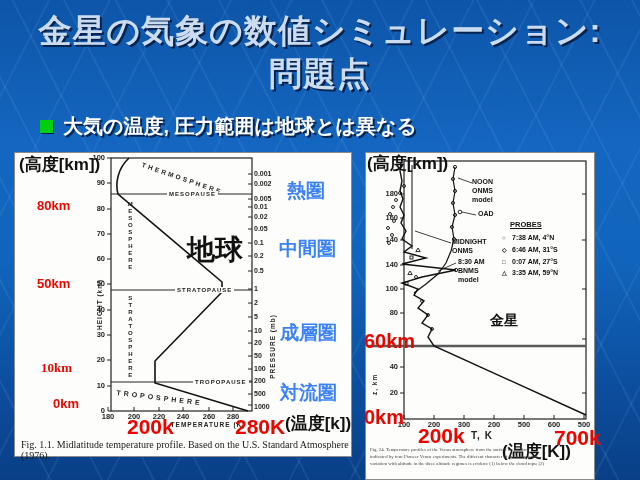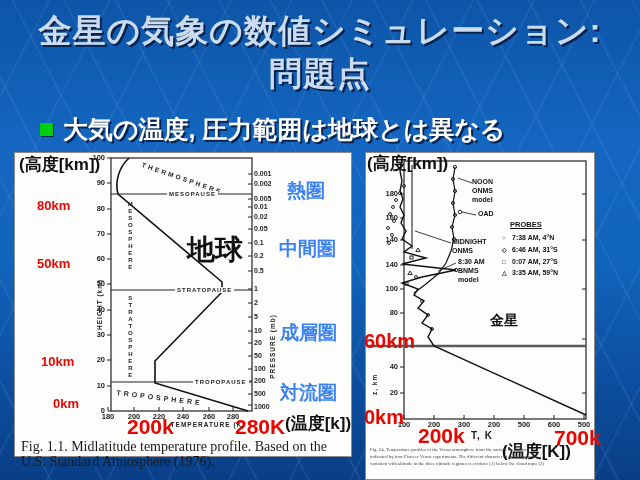--- a/index.html
+++ b/index.html
@@ -13,21 +13,21 @@
     padding-left: 12px;
   }
   .title{
     position:absolute;top:10px;left:0;width:640px;text-align:center;
     font-size:33px;font-weight:bold;line-height:1.3;
     color:#ccdcf0;text-shadow:2px 2px 0 #07234f;
     letter-spacing:1px;
   }
   .bullet-row{position:absolute;top:113px;left:40px;width:590px;display:flex;align-items:center;}
   .bullet-sq{width:13px;height:13px;background:#00cf10;margin-right:10px;flex:0 0 auto;box-shadow:1px 1px 0 #07234f;}
-  .bullet-text{font-size:25px;font-weight:bold;color:#ffffff;text-shadow:2px 2px 0 #07234f;white-space:nowrap;}
+  .bullet-text{font-size:20px;font-weight:bold;color:#ffffff;text-shadow:2px 2px 0 #07234f;white-space:nowrap;}
   .figbox{position:absolute;background:#fdfdfb;border:1px solid #8a8a8a;}
   #earth-fig{left:14px;top:152px;width:336px;height:303px;}
   #venus-fig{left:365px;top:152px;width:228px;height:326px;}
   .lbl{position:absolute;color:#1a1a1a;white-space:nowrap;line-height:1.05;}
   .tick{font-size:7.5px;font-weight:bold;color:#222;}
   .r{text-align:right;}
   .c{text-align:center;}
   .red{color:#e80600;font-weight:bold;font-size:13px;letter-spacing:0px;}
   .red-big{color:#e80600;font-weight:bold;font-size:21px;}
   .blue-jp{color:#3b82f6;font-weight:bold;font-size:19px;}
@@ -119,33 +119,33 @@
     <span class="lbl axis-word vert" style="left:112px;top:142px;height:90px;font-size:6px;">STRATOSPHERE</span>
     <span class="lbl axis-word" style="left:102px;top:236px;transform:rotate(7deg);transform-origin:left top;letter-spacing:3px;font-size:7px;">TROPOSPHERE</span>
 
     <span class="lbl pause" style="left:152px;top:38px;">MESOPAUSE</span>
     <span class="lbl pause" style="left:160px;top:134px;">STRATOPAUSE</span>
     <span class="lbl pause" style="left:178px;top:226px;">TROPOPAUSE</span>
 
     <span class="lbl jp-black" style="left:172px;top:82px;font-size:28px;">地球</span>
 
     <span class="lbl red" style="left:22px;top:46px;">80km</span>
-    <span class="lbl red" style="left:22px;top:104px;text-align:right;">50km</span>
-    <span class="lbl red" style="left:26px;top:202px;">10km</span>
+    <span class="lbl red" style="left:22px;top:124px;text-align:right;">50km</span>
+    <span class="lbl red" style="left:26px;top:208px;font-family:Liberation Serif, serif;">10km</span>
     <span class="lbl red" style="left:38px;top:244px;">0km</span>
     <span class="lbl red-big" style="left:112px;top:263px;">200k</span>
     <span class="lbl red-big" style="left:220px;top:263px;">280K</span>
     <span class="lbl jp-black" style="left:270px;top:262px;font-size:17px;">(温度[k])</span>
 
     <span class="lbl blue-jp" style="left:272px;top:28px;">熱圏</span>
     <span class="lbl blue-jp" style="left:264px;top:86px;">中間圏</span>
     <span class="lbl blue-jp" style="left:265px;top:170px;">成層圏</span>
     <span class="lbl blue-jp" style="left:265px;top:230px;">対流圏</span>
 
-    <span class="lbl cap-serif" style="left:6px;top:287px;font-size:14px;width:328px;white-space:normal;">Fig. 1.1.  Midlatitude temperature profile. Based on the U.S. Standard Atmosphere (1976).</span>
+    <span class="lbl cap-serif" style="left:6px;top:287px;font-size:10px;width:328px;white-space:normal;">Fig. 1.1.  Midlatitude temperature profile. Based on the U.S. Standard Atmosphere (1976).</span>
   </div>
 
   <div class="figbox" id="venus-fig">
     <svg width="228" height="326" viewBox="0 0 228 326">
       <rect x="38" y="8" width="182" height="258" fill="none" stroke="#222" stroke-width="1.2"></rect>
 
       <path stroke="#222" stroke-width="1" d="M34,41H38 M34,65H38 M34,87H38 M34,112H38 M34,136H38 M34,160H38 M34,186H38 M34,214H38 M34,240H38
         M38,262v4 M68,262v4 M98,262v4 M128,262v4 M158,262v4 M188,262v4 M218,262v4
         M216,41h4 M216,87h4 M216,136h4 M216,186h4 M216,240h4"></path>
 

